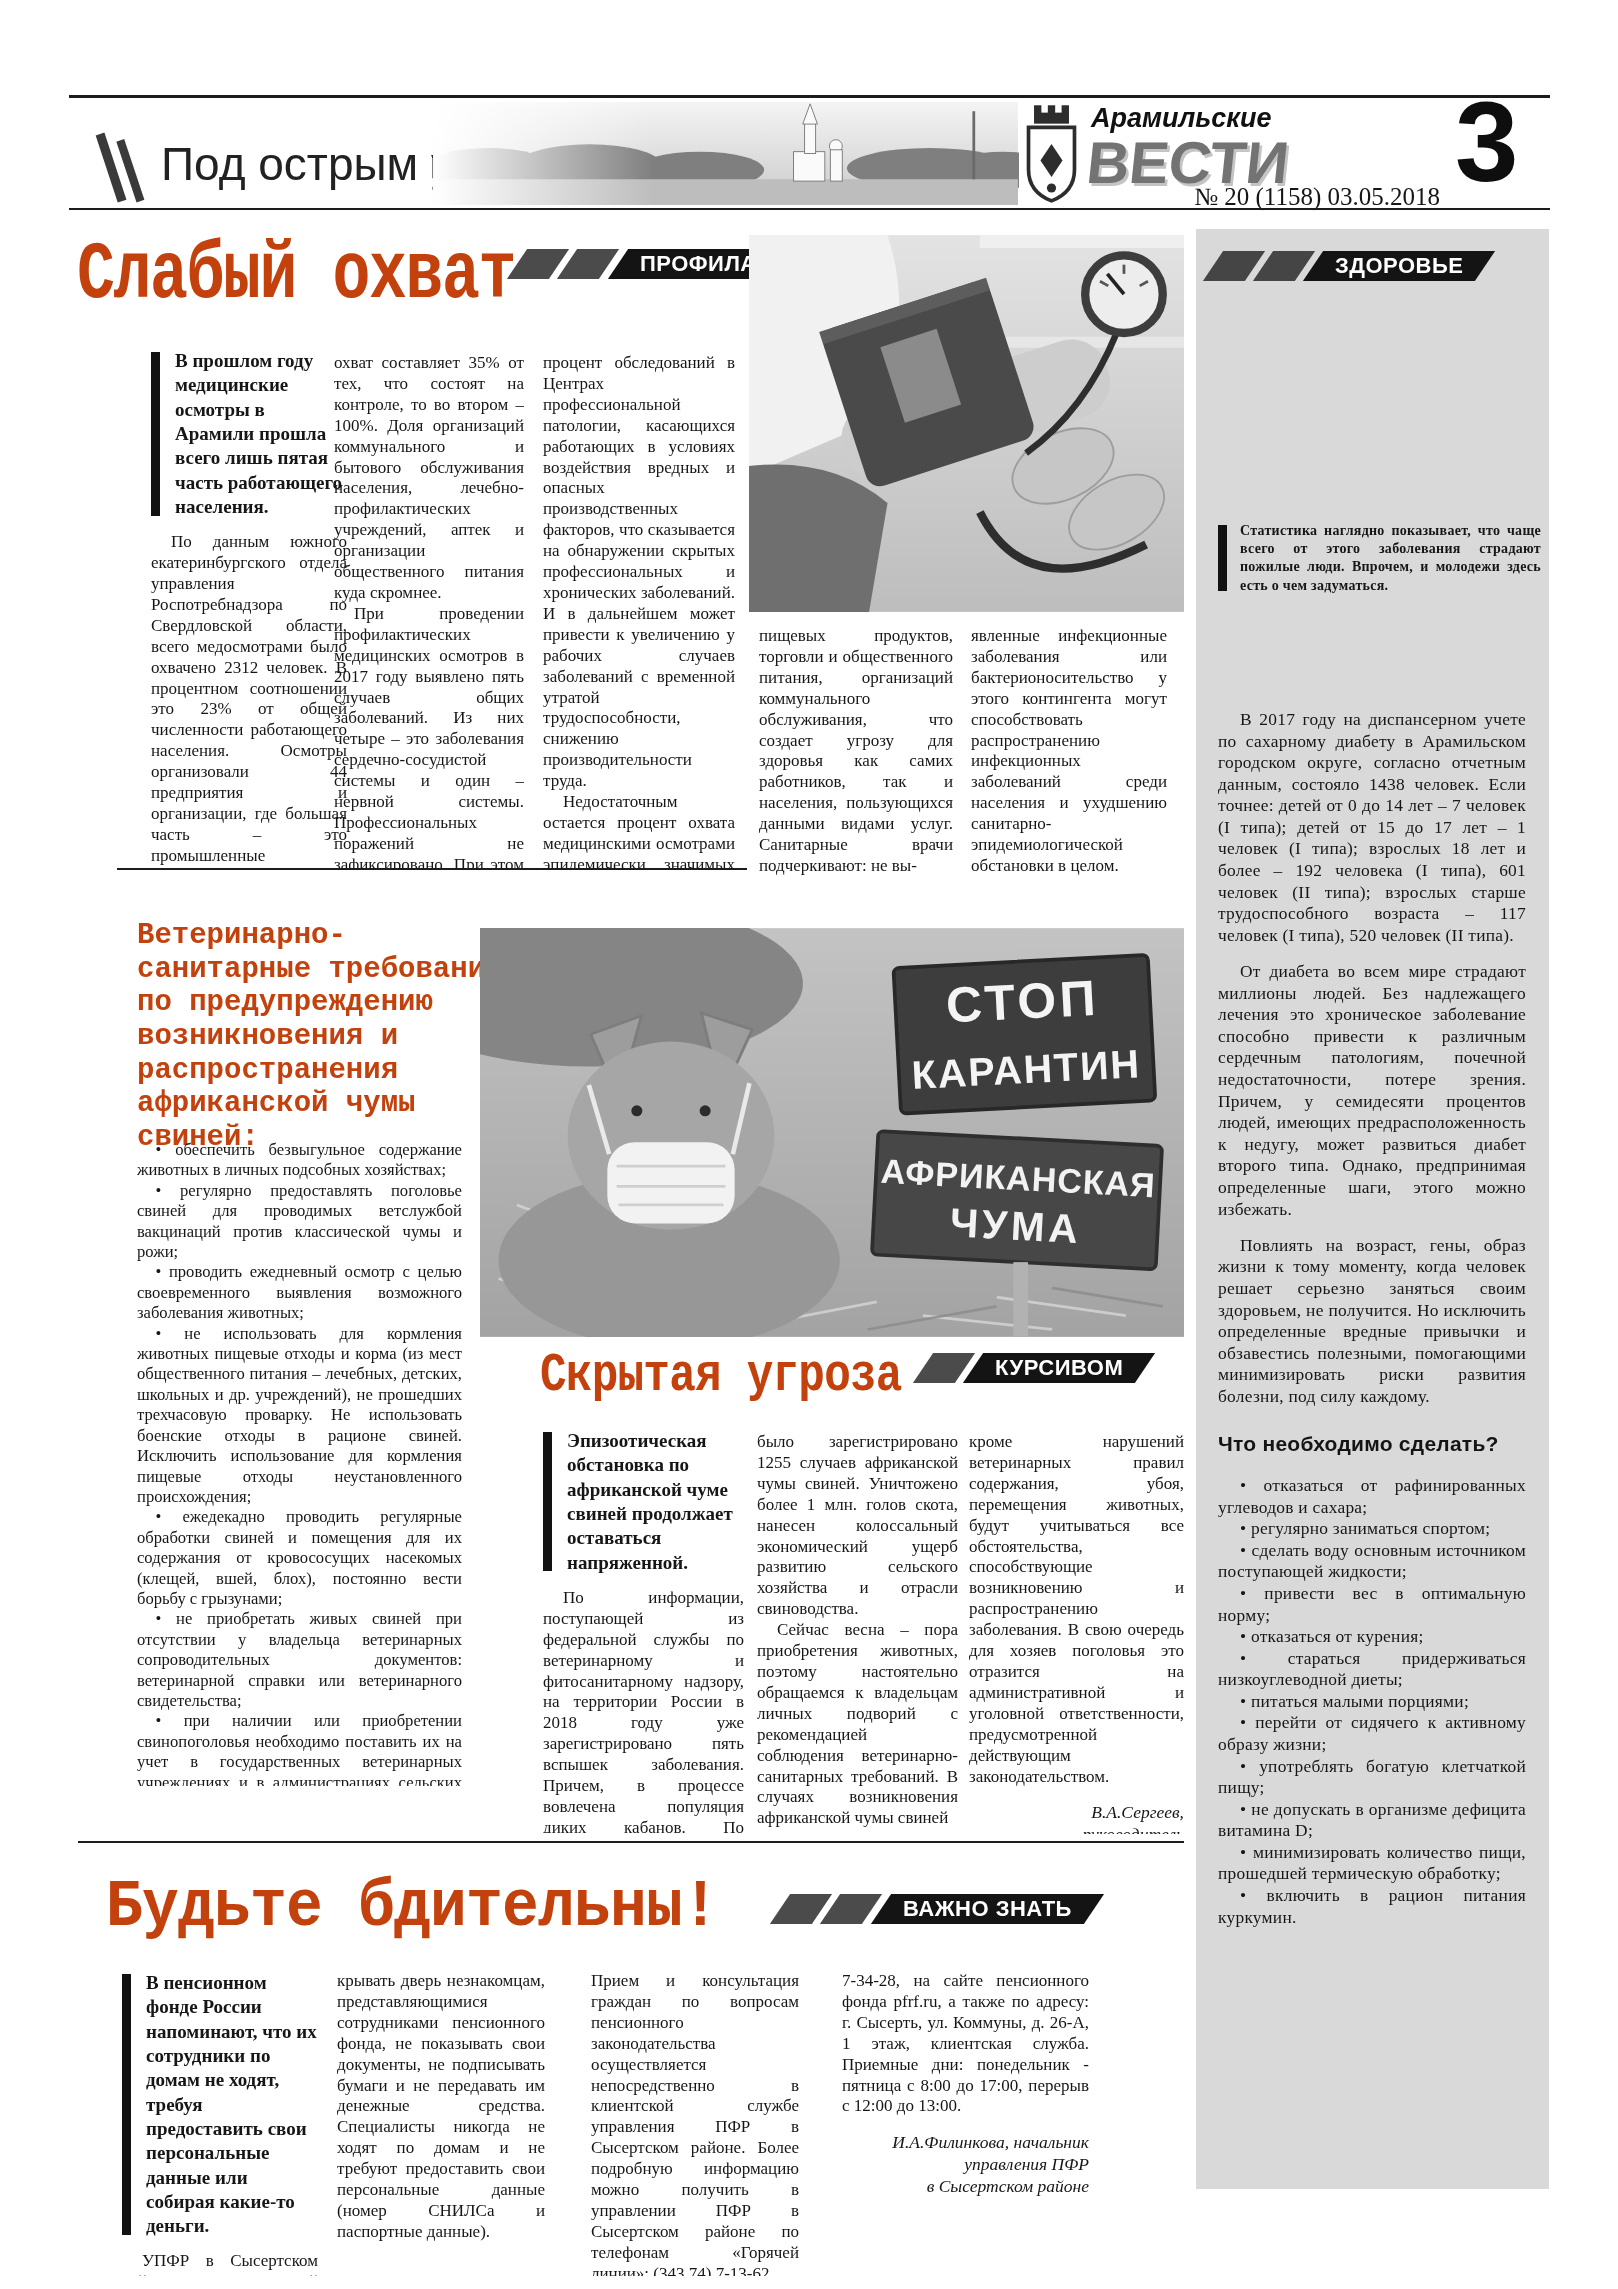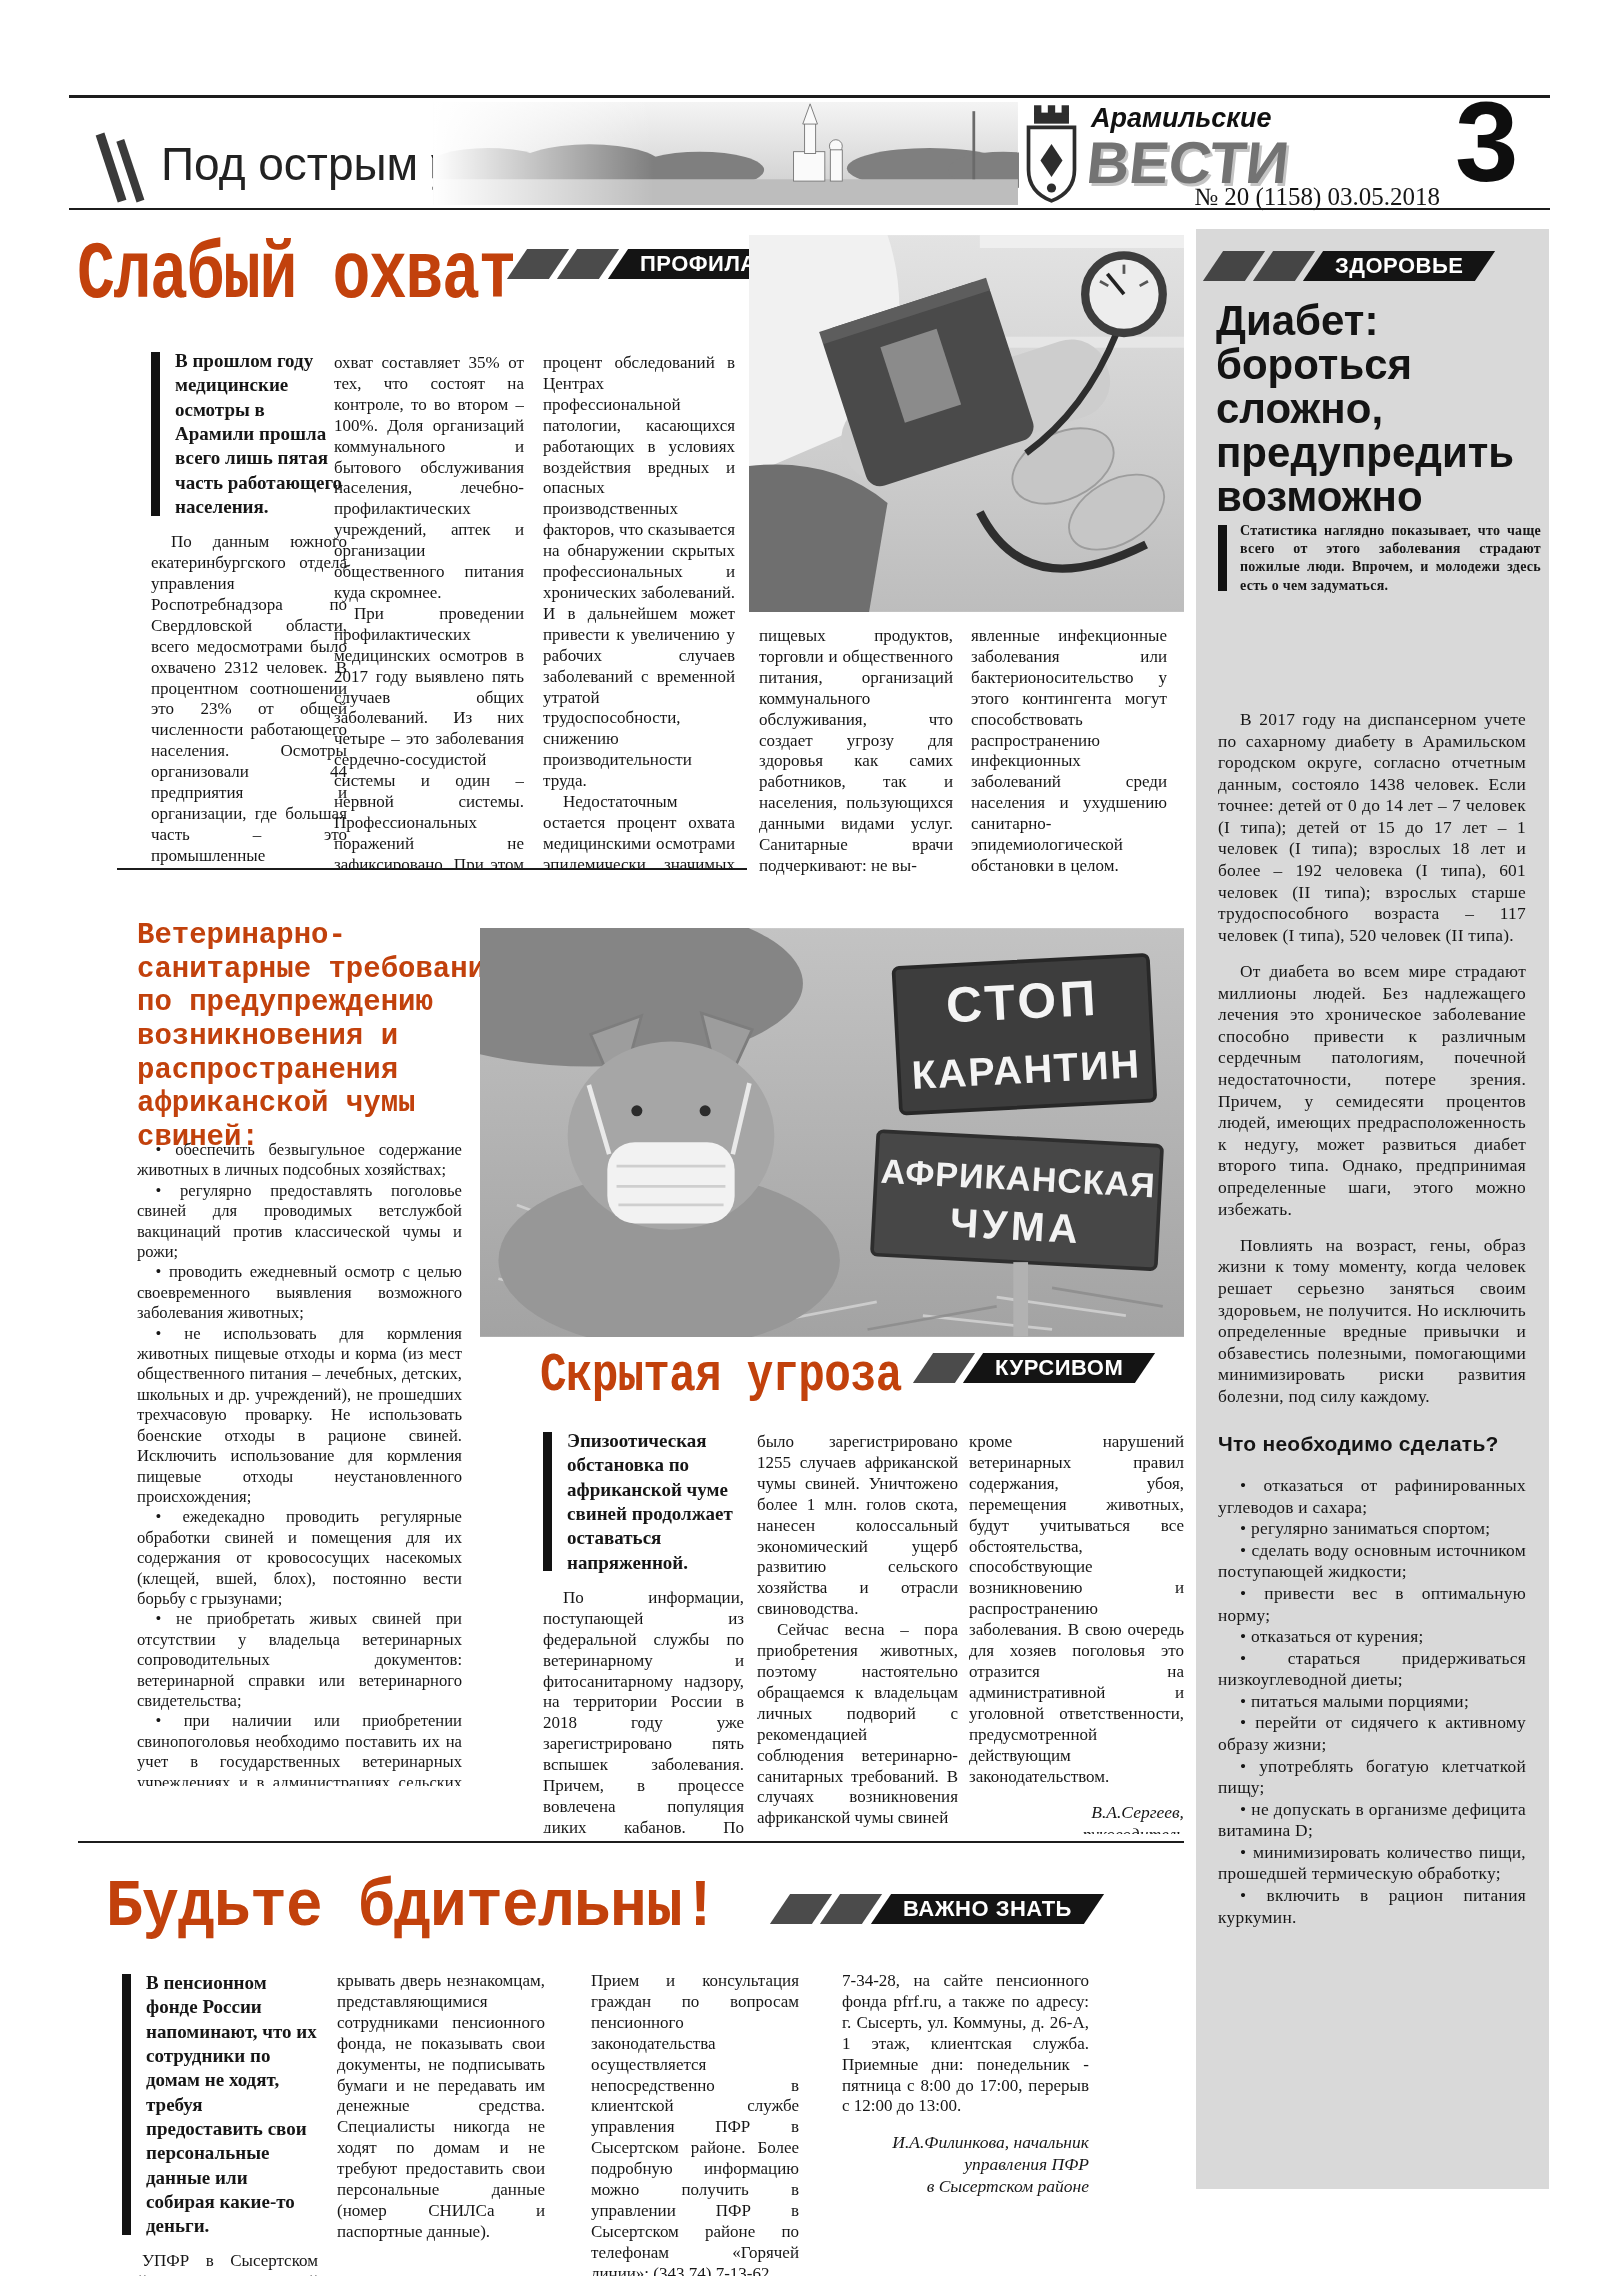--- a/index.html
+++ b/index.html
@@ -330,25 +330,20 @@
 
   <aside class="sidebar">
     <div class="tag" style="left:16.6px;top:22px;">
       <div class="s" style="background:#454545;"></div>
       <div class="s" style="background:#454545;"></div>
       <div class="b">
           <span>ЗДОРОВЬЕ</span>
         </div>
     </div>
 
-    <div class="sb-title">Диабет:
-бороться
-сложно,
-предупредить
-возможно</div>
 
     <div class="sb-lead">
       <span>Статистика наглядно показывает, что чаще всего от этого заболевания страдают пожилые люди. Впрочем, и молодежи здесь есть о чем задуматься.</span>
     </div>
 
     <div class="sb-body">
       <p>В 2017 году на диспансерном учете по сахарному диабету в Арамильском городском округе, согласно отчетным данным, состояло 1438 человек. Если точнее: детей от 0 до 14 лет – 7 человек (I типа); детей от 15 до 17 лет – 1 человек (I типа); взрослых 18 лет и более – 192 человека (I типа), 601 человек (II типа); взрослых старше трудоспособного возраста – 117 человек (I типа), 520 человек (II типа).</p>
       <p>От диабета во всем мире страдают миллионы людей. Без надлежащего лечения это хроническое заболевание способно привести к различным сердечным патологиям, почечной недостаточности, потере зрения. Причем, у семидесяти процентов людей, имеющих предрасположенность к недугу, может развиться диабет второго типа. Однако, предпринимая определенные шаги, этого можно избежать.</p>
       <p>Повлиять на возраст, гены, образ жизни к тому моменту, когда человек решает серьезно заняться своим здоровьем, не получится. Но исключить определенные вредные привычки и обзавестись полезными, помогающими минимизировать риски развития болезни, под силу каждому.</p>
       <div class="sb-sub">Что необходимо сделать?</div>

